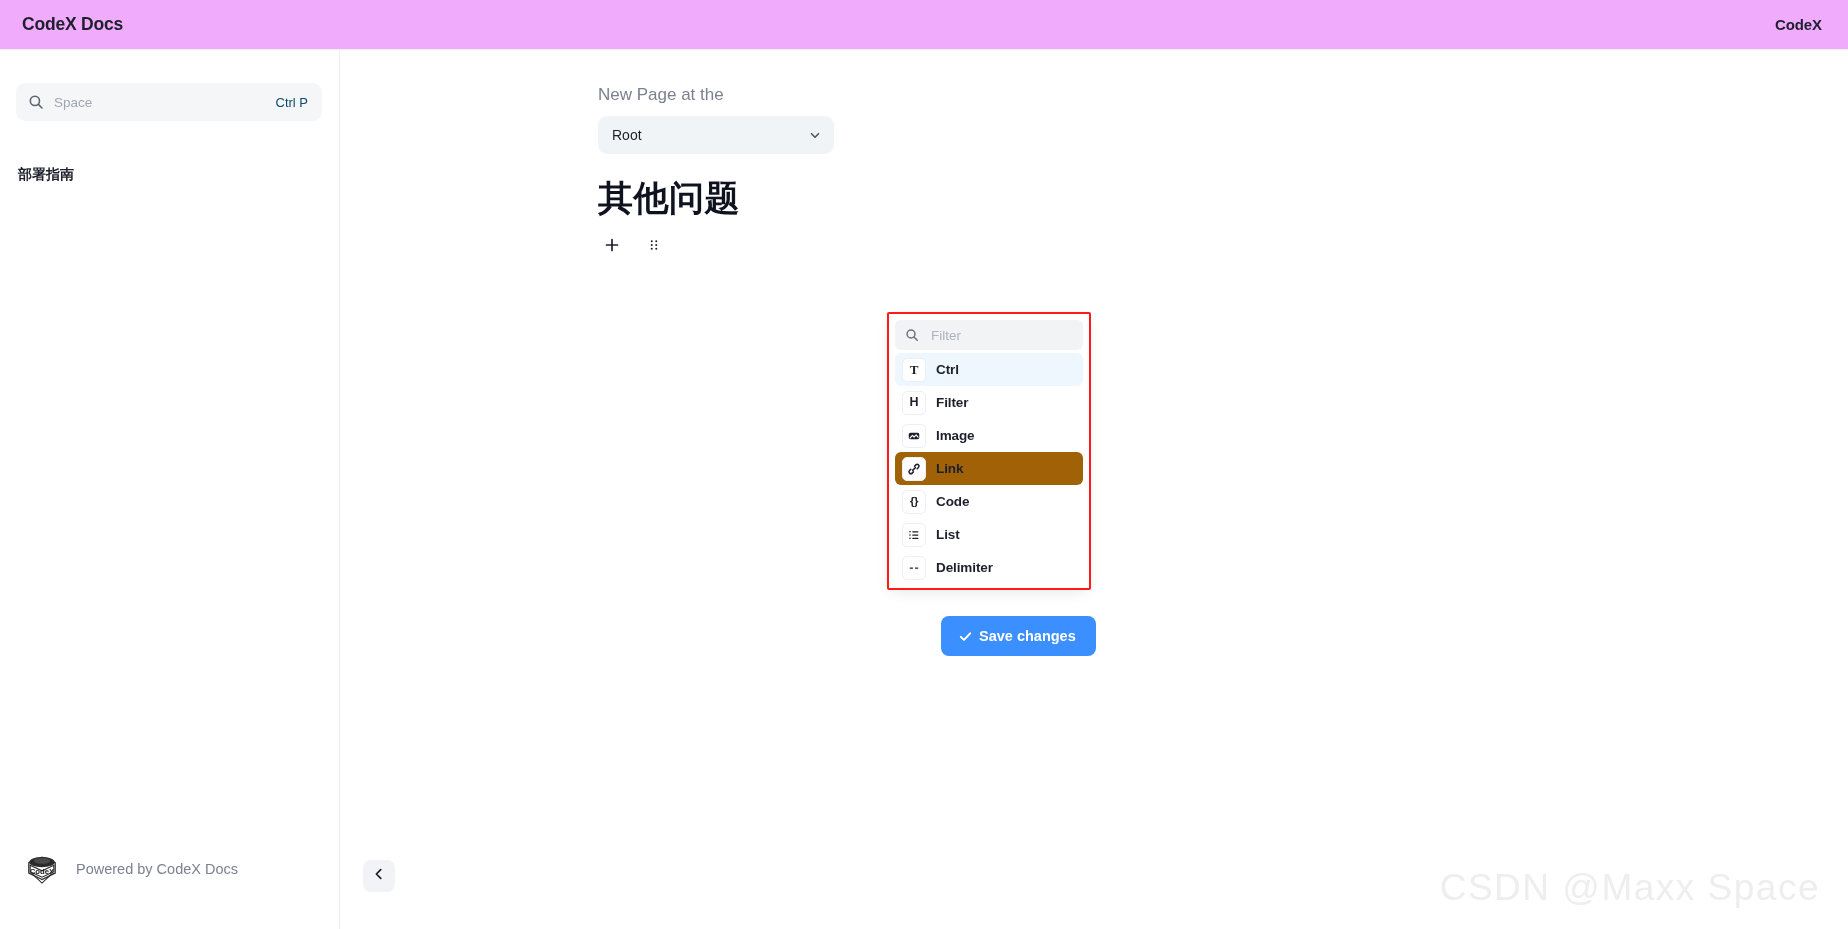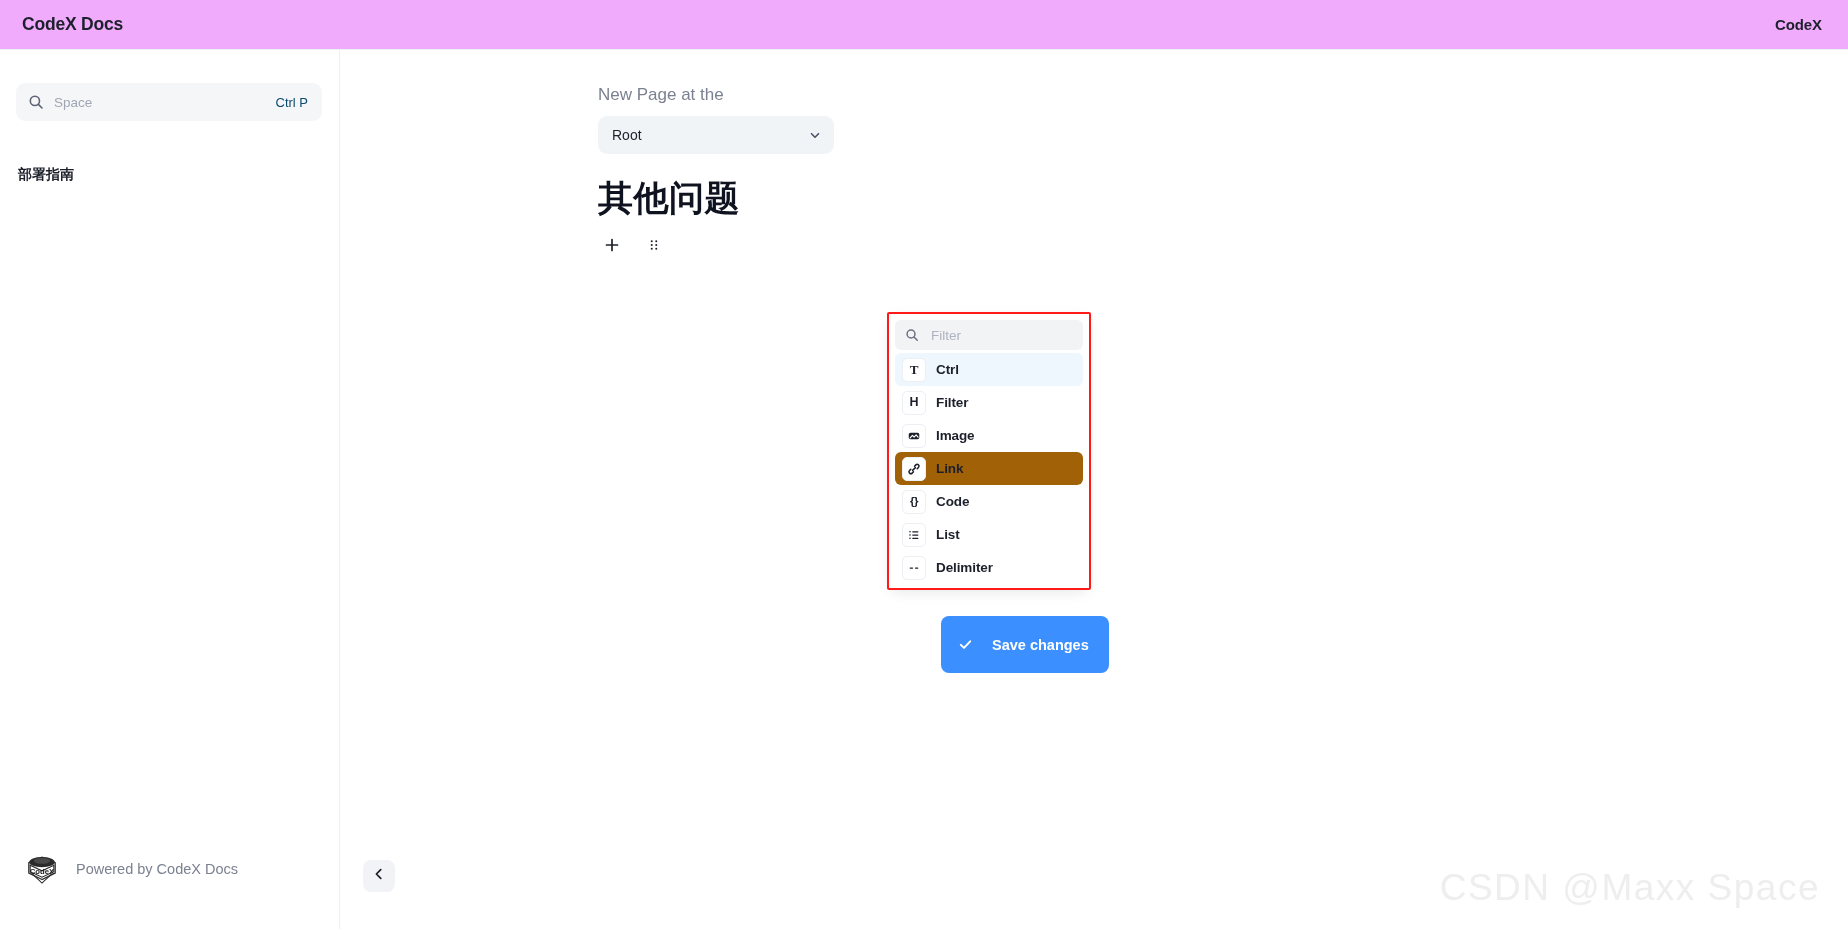--- a/index.html
+++ b/index.html
@@ -258,28 +258,28 @@
     font-size: 13.5px;
     font-weight: 700;
     color: #1d202b;
     letter-spacing: -0.1px;
   }
 
   
   .save-btn {
     position: absolute;
     top: 566px; left: 600px;
-    height: 57px;
+    height: 40px;
     background: #3c8fff;
     color: #ffffff;
     border: none;
     border-radius: 8px;
     display: flex;
     align-items: center;
-    gap: 19px;
+    gap: 6px;
     padding: 0 20px 0 17px;
     font-size: 14.5px;
     font-weight: 700;
     cursor: pointer;
     font-family: "Liberation Sans", sans-serif;
     z-index: 10;
   }
   .save-btn .check { display: flex; align-items: center; }
 
   

